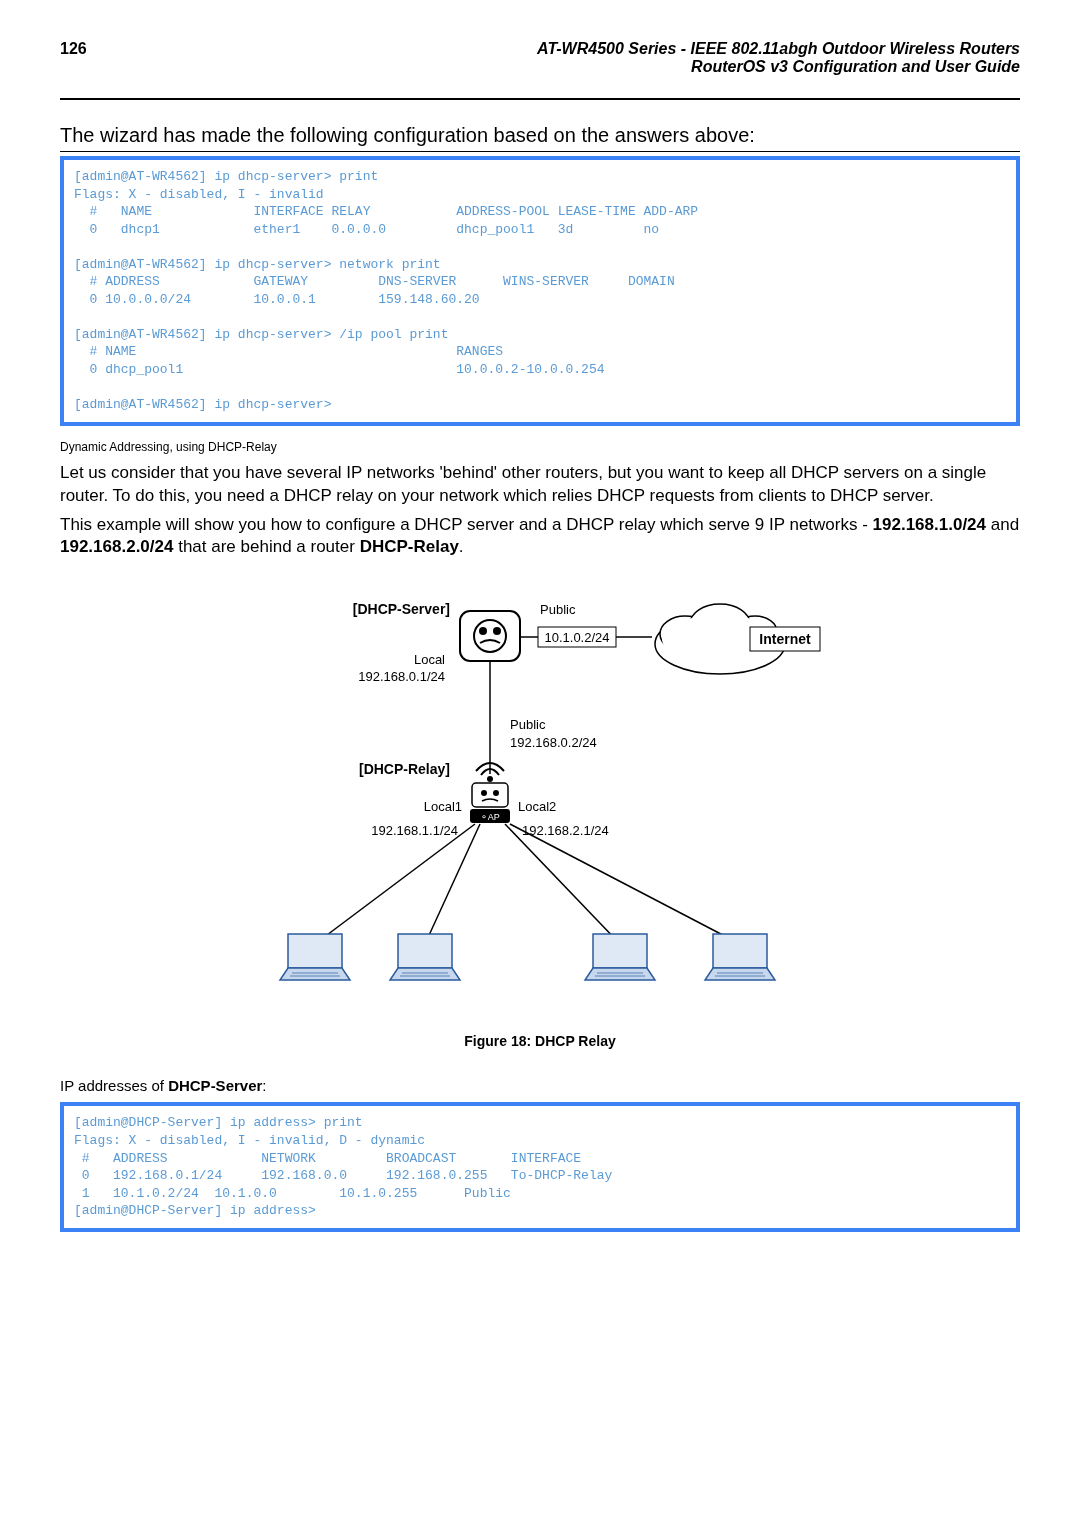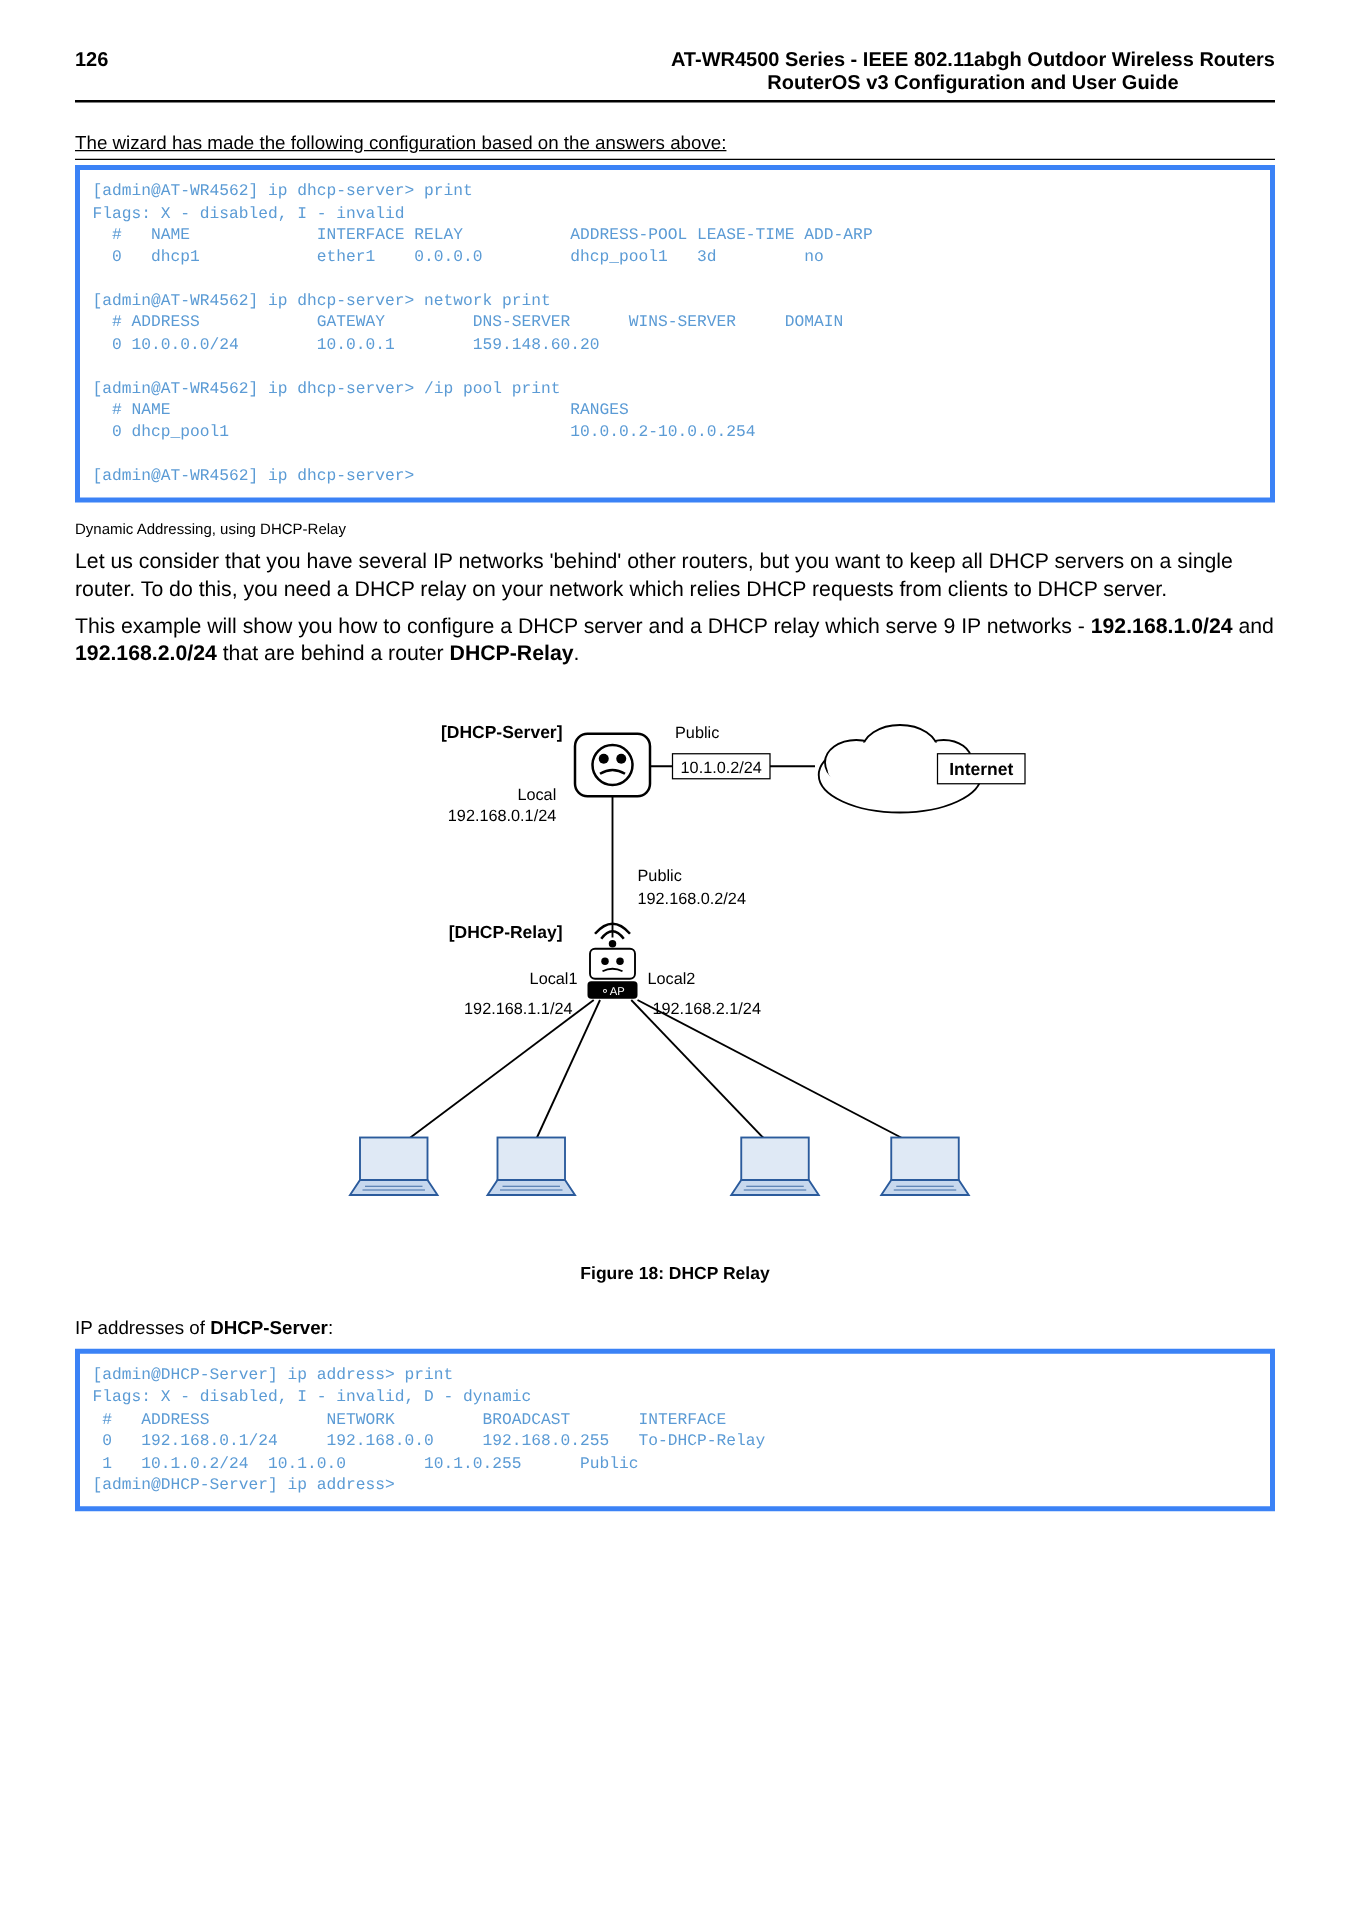--- a/index.html
+++ b/index.html
@@ -12,39 +12,39 @@
   }
   .page {
     padding: 40px 60px 60px 60px;
   }
   .header-row {
     display: flex;
     justify-content: space-between;
     align-items: flex-start;
     font-size: 16px;
     font-weight: bold;
-    padding-bottom: 4px;
+    padding-bottom: 22px;
   }
   .header-right {
-    text-align: center;
+    text-align: right;
+    font-style: italic;
   }
   .hr-thick {
     border: none;
     border-top: 2px solid #000;
     margin: 0 0 24px 0;
   }
   .hr-thin {
     border: none;
     border-top: 1px solid #000;
     margin: 4px 0;
   }
   .intro {
-    font-size: 15px;
+    font-size: 20px;
     margin: 14px 0 4px 0;
-    text-decoration: underline;
   }
   .codebox {
     border: 4px solid #3b82f6;
     padding: 8px 10px;
     font-family: "Courier New", monospace;
     font-size: 13px;
     color: #5b9bd5;
     white-space: pre;
     line-height: 1.35;
     overflow-x: auto;

